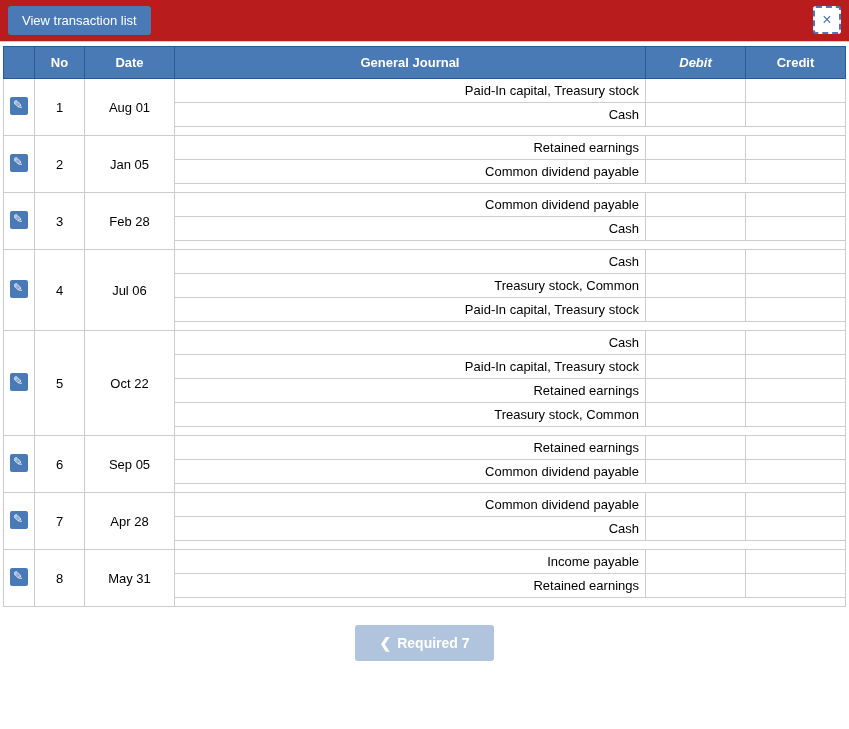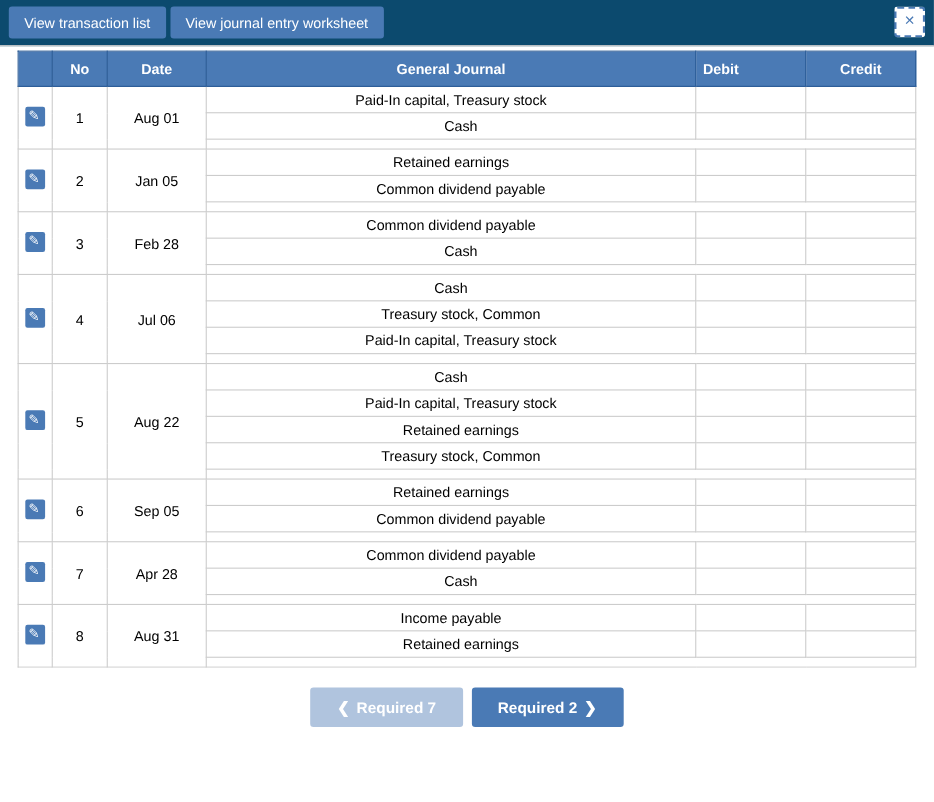--- a/index.html
+++ b/index.html
@@ -9,21 +9,21 @@
       background: #fff;
       width: 849px;
       min-height: 729px;
     }
 
     
     .top-bar {
       display: flex;
       align-items: center;
       padding: 6px 8px;
-      background: #0c4a6e;
+      background: #b91c1c;
       border-bottom: 1px solid #ccc;
       position: relative;
     }
     .top-bar-buttons {
       display: flex;
       gap: 4px;
     }
     .btn-nav {
       background: #4a7ab5;
       color: #fff;
@@ -45,21 +45,21 @@
       display: flex;
       align-items: center;
       justify-content: center;
       font-size: 16px;
       color: #4a7ab5;
       border-radius: 3px;
     }
 
     
     .table-container {
-      padding: 0 16px;
+      padding: 0 3px;
       overflow-x: auto;
     }
     table {
       width: 100%;
       border-collapse: collapse;
       margin-top: 4px;
     }
     thead tr {
       background: #4a7ab5;
       color: #fff;
@@ -77,22 +77,22 @@
     }
     tbody td {
       padding: 4px 6px;
       border: 1px solid #ccc;
       vertical-align: middle;
       font-size: 13px;
     }
     .col-edit { width: 30px; text-align: center; }
     .col-no { width: 50px; text-align: center; }
     .col-date { width: 90px; text-align: center; }
-    .col-journal { text-align: center; }
-    .col-debit { width: 100px; text-align: left; }
+    .col-journal { text-align: right; }
+    .col-debit { width: 100px; text-align: center; font-style: italic; }
     .col-credit { width: 100px; text-align: center; }
 
     .edit-icon {
       display: inline-block;
       width: 18px;
       height: 18px;
       background: #4a7ab5;
       border-radius: 2px;
       cursor: pointer;
       position: relative;
@@ -144,21 +144,20 @@
       color: #fff;
     }
     .chevron { font-size: 14px; }
   </style>
 </head>
 <body>
 
 <div class="top-bar">
   <div class="top-bar-buttons">
     <button class="btn-nav">View transaction list</button>
-    <button class="btn-nav">View journal entry worksheet</button>
   </div>
   <div class="close-btn">×</div>
 </div>
 
 <div class="table-container">
   <table>
     <thead>
       <tr>
         <th class="col-edit"></th>
         <th class="col-no">No</th>
@@ -234,21 +233,21 @@
           <td class="col-journal" style="padding-left: 24px;">Paid-In capital, Treasury stock</td>
           <td class="col-debit"></td>
           <td class="col-credit"></td>
         </tr>
         <tr class="spacer-row">
           <td colspan="3"></td>
         </tr>
         <tr>
           <td class="col-edit" rowspan="5"><span class="edit-icon"></span></td>
           <td class="col-no" rowspan="5">5</td>
-          <td class="col-date" rowspan="5">Aug 22</td>
+          <td class="col-date" rowspan="5">Oct 22</td>
           <td class="col-journal">Cash</td>
           <td class="col-debit"></td>
           <td class="col-credit"></td>
         </tr>
         <tr>
           <td class="col-journal" style="padding-left: 24px;">Paid-In capital, Treasury stock</td>
           <td class="col-debit"></td>
           <td class="col-credit"></td>
         </tr>
         <tr>
@@ -292,21 +291,21 @@
           <td class="col-journal" style="padding-left: 24px;">Cash</td>
           <td class="col-debit"></td>
           <td class="col-credit"></td>
         </tr>
         <tr class="spacer-row">
           <td colspan="3"></td>
         </tr>
         <tr>
           <td class="col-edit" rowspan="3"><span class="edit-icon"></span></td>
           <td class="col-no" rowspan="3">8</td>
-          <td class="col-date" rowspan="3">Aug 31</td>
+          <td class="col-date" rowspan="3">May 31</td>
           <td class="col-journal">Income payable</td>
           <td class="col-debit"></td>
           <td class="col-credit"></td>
         </tr>
         <tr>
           <td class="col-journal" style="padding-left: 24px;">Retained earnings</td>
           <td class="col-debit"></td>
           <td class="col-credit"></td>
         </tr>
         <tr class="spacer-row">
@@ -314,17 +313,13 @@
         </tr>
       </tbody>
   </table>
 </div>
 
 <div class="footer">
   <button class="btn-required btn-required-inactive">
     <span class="chevron">❮</span>
     <span>Required 7</span>
   </button>
-  <button class="btn-required btn-required-active">
-    <span>Required 2</span>
-    <span class="chevron">❯</span>
-  </button>
 </div>
 
 </body></html>

